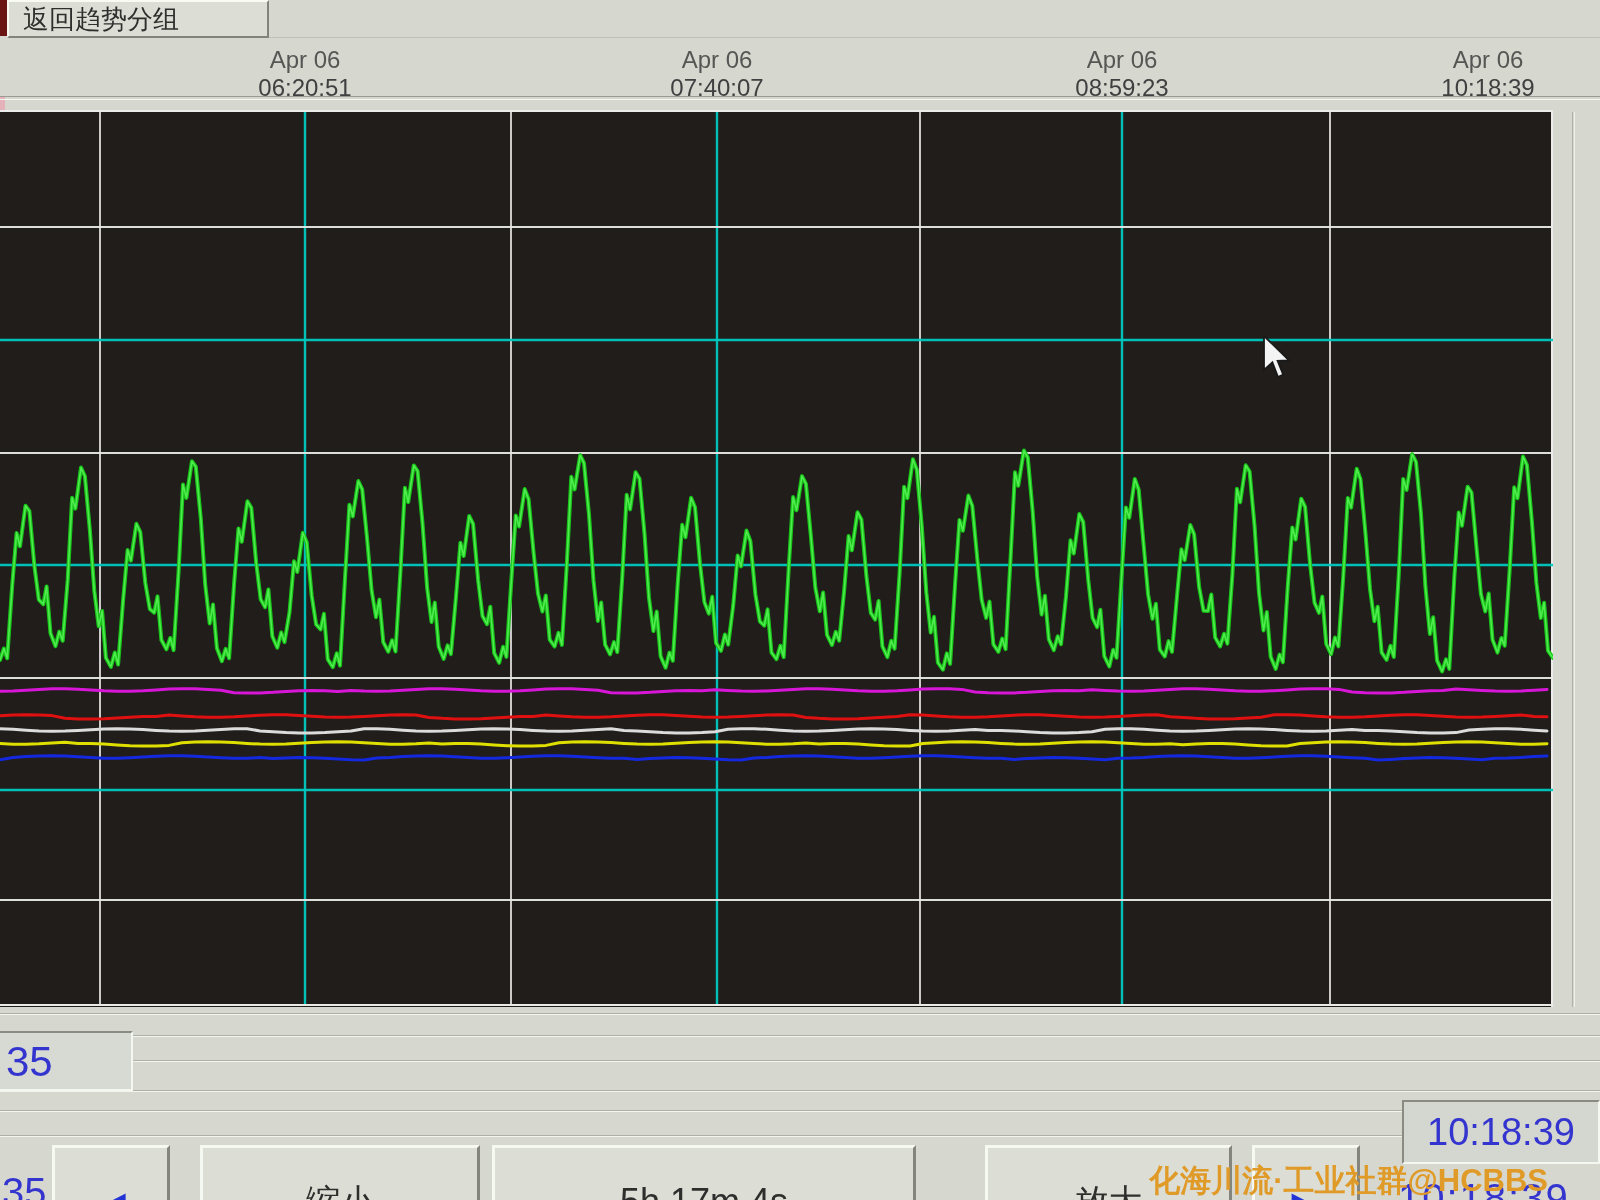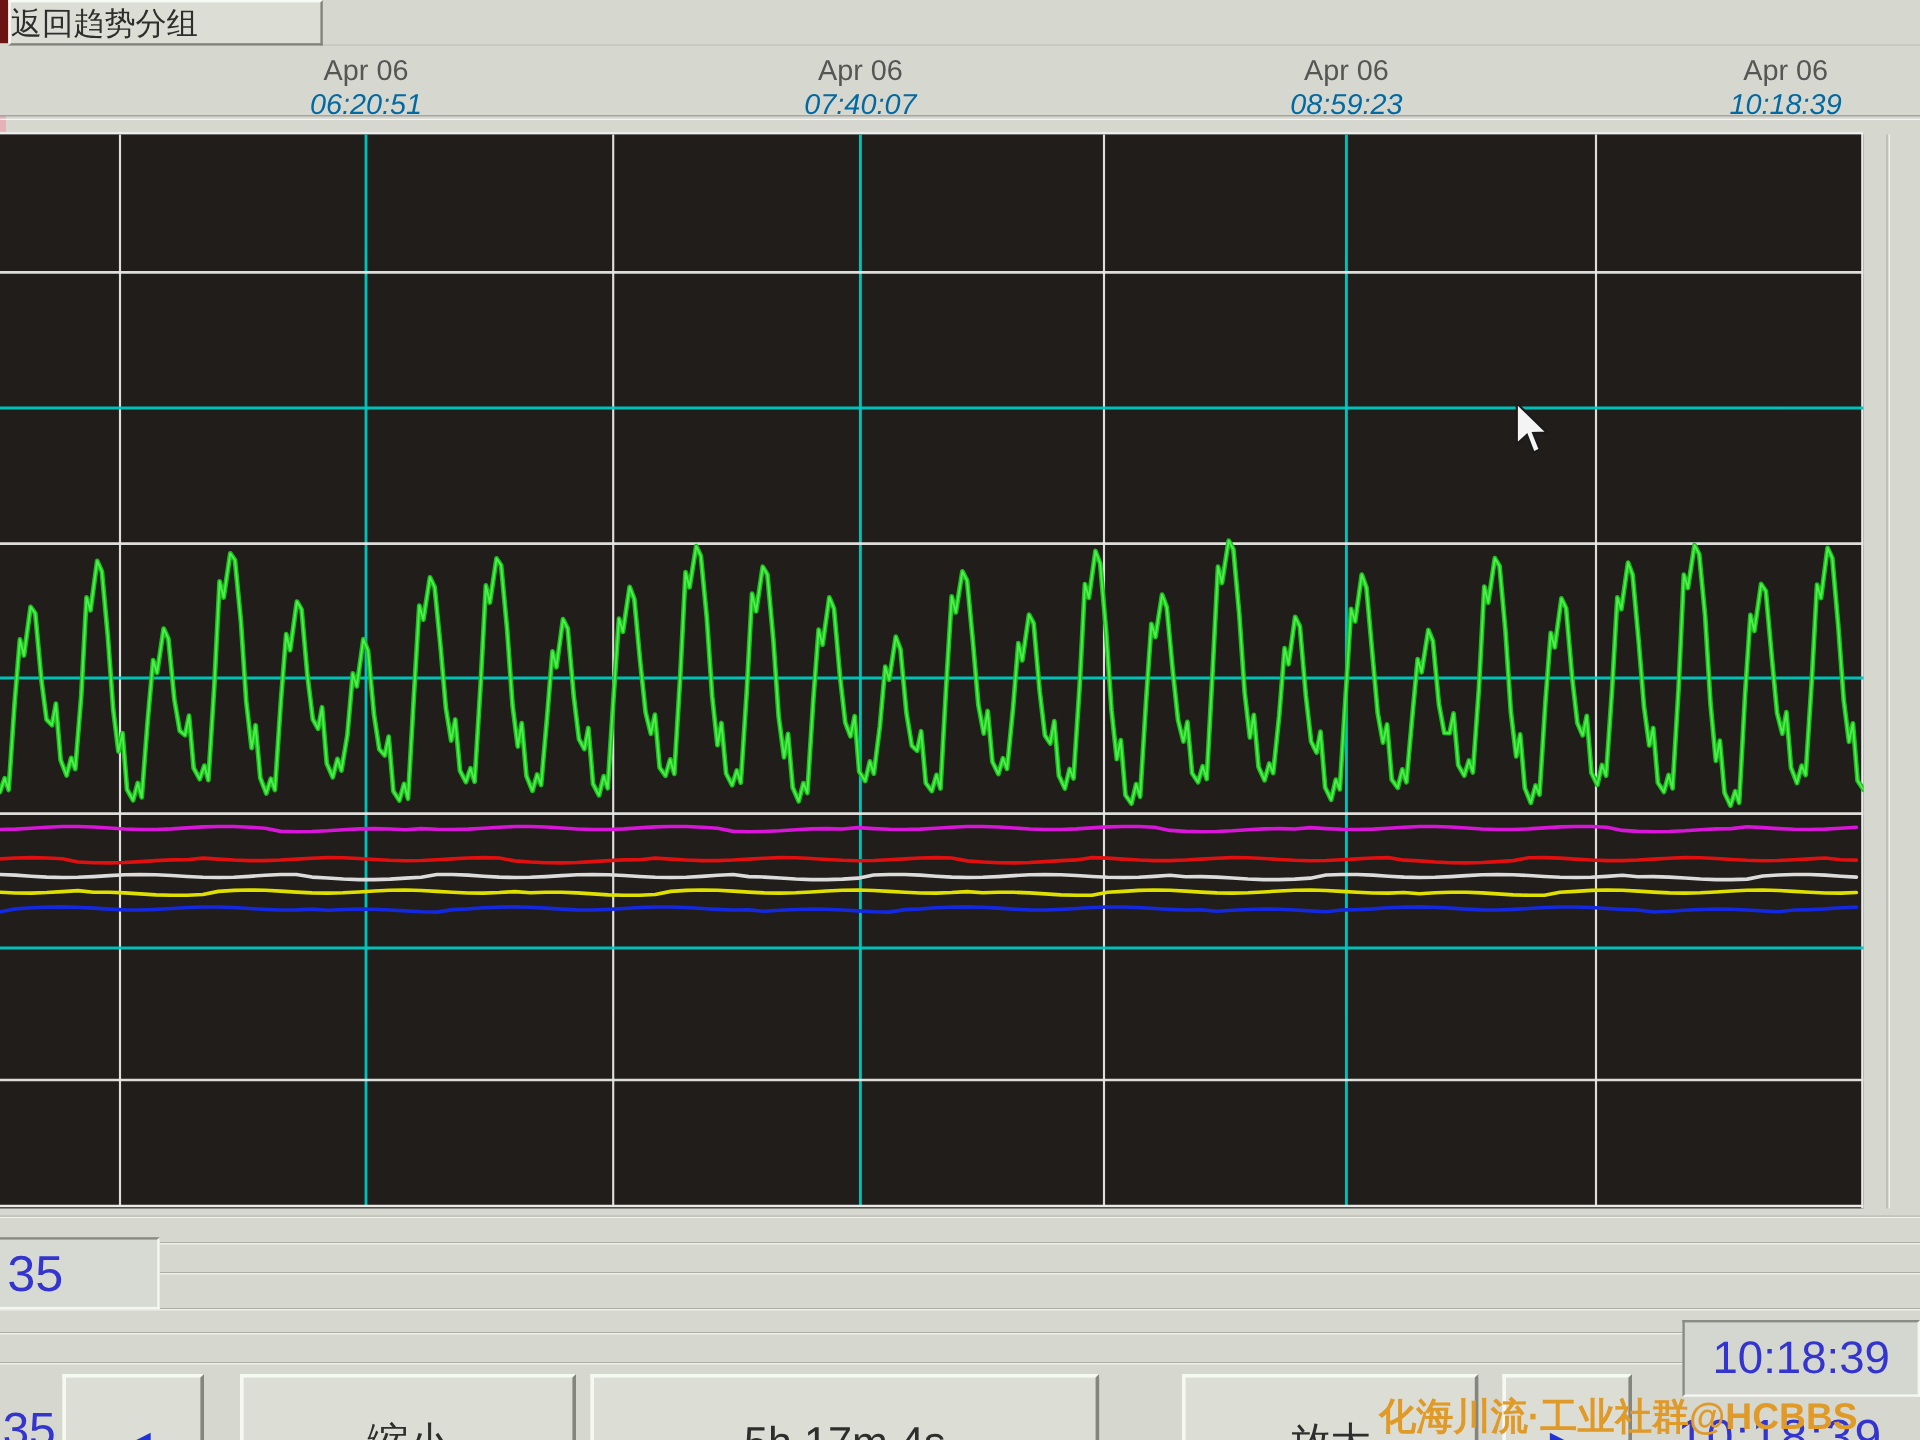--- a/index.html
+++ b/index.html
@@ -7,24 +7,24 @@
     -webkit-font-smoothing:antialiased;}
   .abs{position:absolute;}
   #stage{position:relative;width:1600px;height:1200px;background:#d6d8d0;}
 
   
   #red-sliver{left:0;top:0;width:7px;height:36px;background:#6b1414;}
   #pink-sliver{left:0;top:96px;width:5px;height:14px;background:#e6b2ba;}
   #back-button{left:7px;top:0;width:262px;height:38px;background:#dcded6;
     border-top:2px solid #f8faf4;border-left:2px solid #f8faf4;
     border-right:2px solid #82847c;border-bottom:2px solid #82847c;
-    color:#2e2e2c;font-size:26px;line-height:34px;box-sizing:border-box;}
+    color:#2e2e2c;font-size:26px;line-height:34px;padding-left:14px;box-sizing:border-box;}
   #header-groove-a{left:269px;top:37px;width:1331px;height:1px;background:#c0c2ba;}
   .time-label{top:46px;width:220px;text-align:center;color:#565654;font-size:24px;line-height:28px;}
-  .time-label .tl-time{color:#0369a1;font-style:italic;}
+  .time-label .tl-time{color:#404040;}
   #hdr-line1{left:0;top:96px;width:1600px;height:1px;background:#9a9c94;}
   #hdr-line2{left:0;top:99px;width:1600px;height:1px;background:#f4f6f0;}
 
   
   #plot-wrap{left:0;top:110px;width:1553px;height:897px;background:#201d1a;
     border-top:2px solid #ececea;border-right:2px solid #ececea;box-sizing:border-box;}
   #plot-svg{position:absolute;left:0;top:110px;}
   #right-margin-groove-a{left:1572px;top:112px;width:1px;height:895px;background:#b0b2aa;}
   #right-margin-groove-b{left:1574px;top:112px;width:1px;height:895px;background:#f0f2ea;}
 

